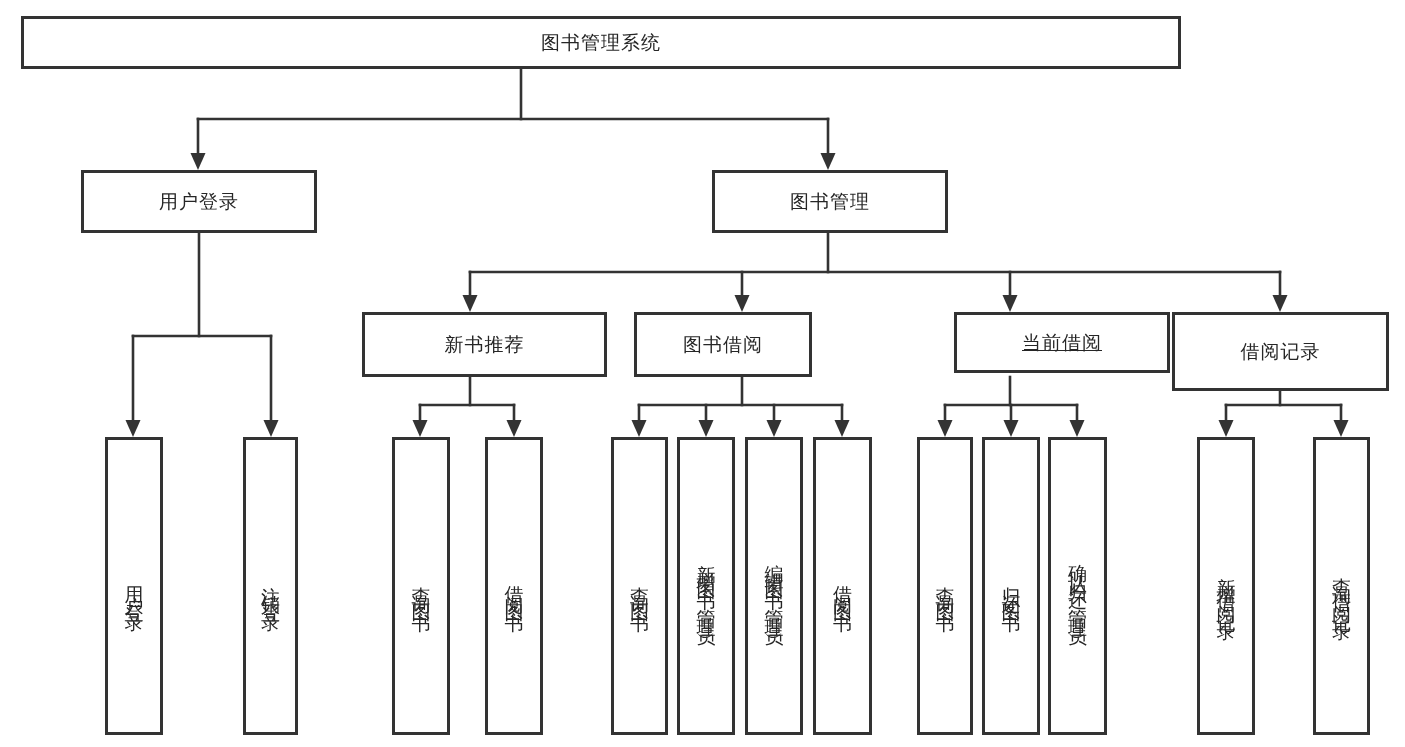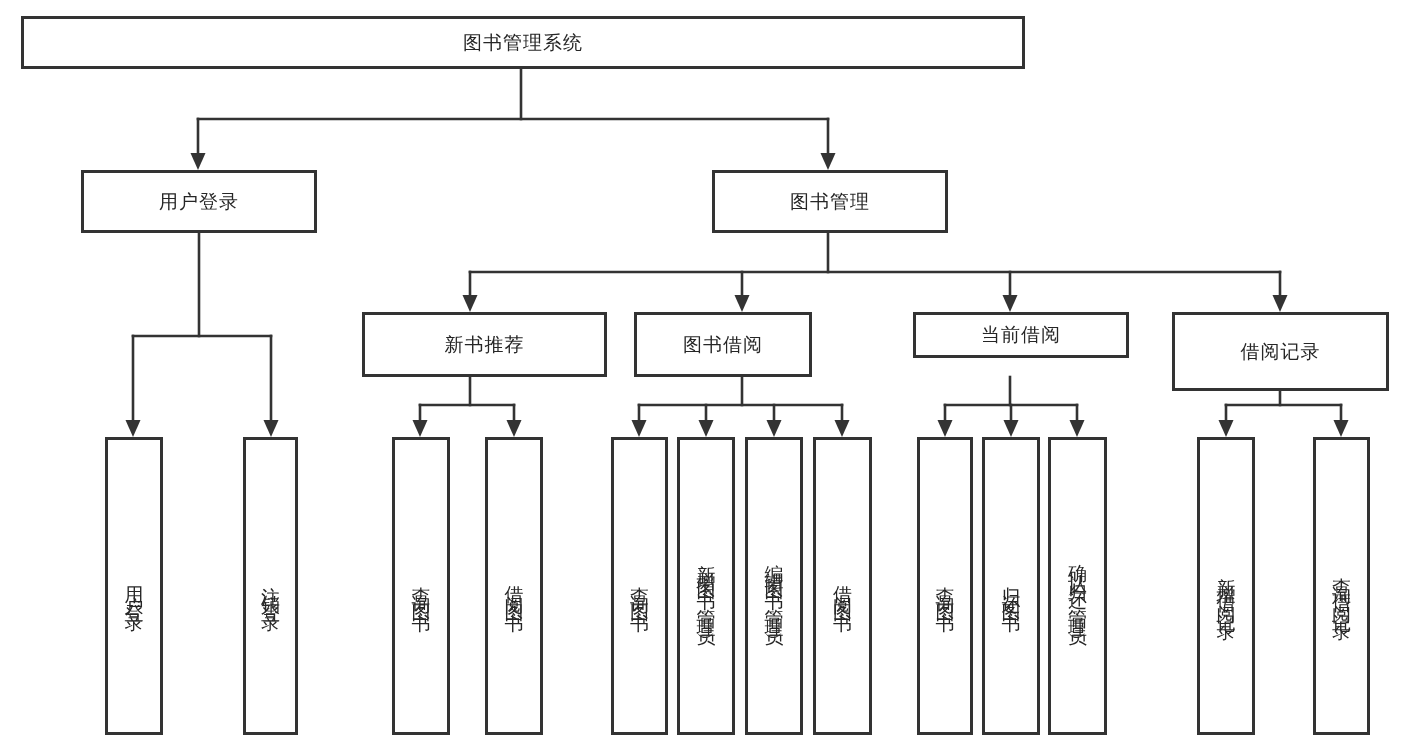--- a/index.html
+++ b/index.html
@@ -32,26 +32,26 @@
     font-size:19px;
     letter-spacing:1px;
     white-space:nowrap;
   }
   .node.vert{
     writing-mode:vertical-rl;
     letter-spacing:9px;
     padding-top:6px;
   }
   
-  .n-root    {left:21px;  top:16px;  width:1004px; height:53px;}
+  .n-root    {left:21px;  top:16px;  width:1160px; height:53px;}
   .n-login   {left:81px;  top:170px; width:236px;  height:63px;}
   .n-mgmt    {left:712px; top:170px; width:236px;  height:63px;align-items:center;}
   .n-rec     {left:362px; top:312px; width:245px;  height:65px;}
   .n-borrow  {left:634px; top:312px; width:178px;  height:65px;}
-  .n-current {left:913px; top:312px; width:216px;  height:46px;}
+  .n-current {left:954px; top:312px; width:216px;  height:61px;text-decoration:underline;}
   .n-records {left:1172px;top:312px; width:217px;  height:79px;}
   
   .n-l1 {left:105px; top:437px; width:58px; height:298px;}
   .n-l2 {left:243px; top:437px; width:55px; height:298px;}
   .n-l3 {left:392px; top:437px; width:58px; height:298px;}
   .n-l4 {left:485px; top:437px; width:58px; height:298px;}
   .n-l5 {left:611px; top:437px; width:57px; height:298px;}
   .n-l6 {left:677px; top:437px; width:58px; height:298px;}
   .n-l7 {left:745px; top:437px; width:58px; height:298px;}
   .n-l8 {left:813px; top:437px; width:59px; height:298px;}

